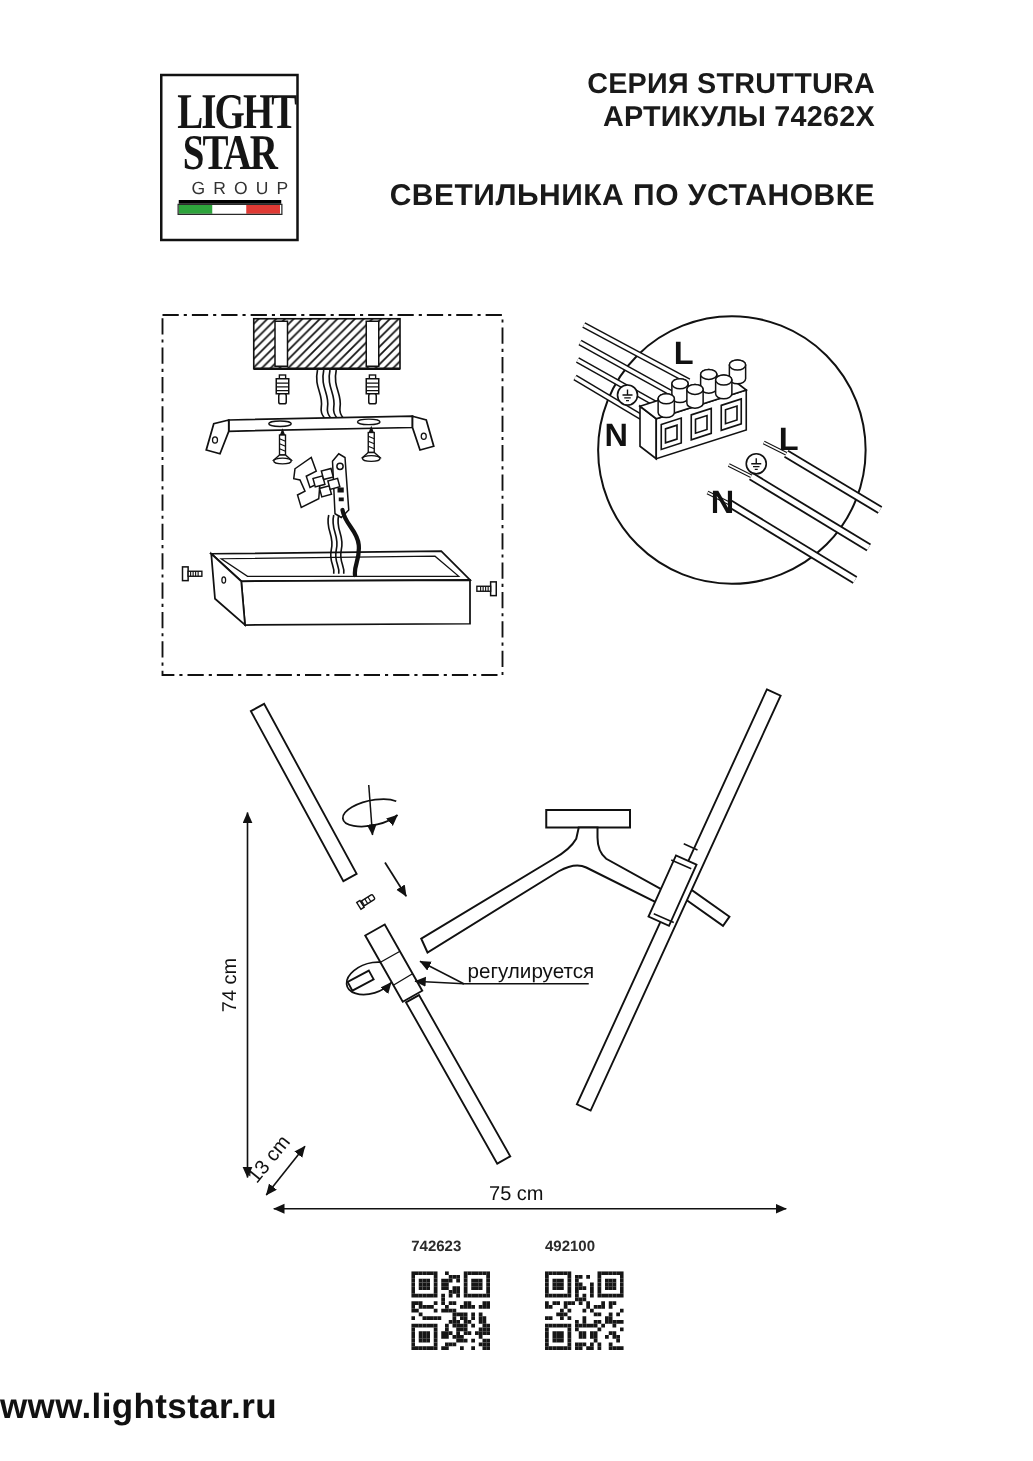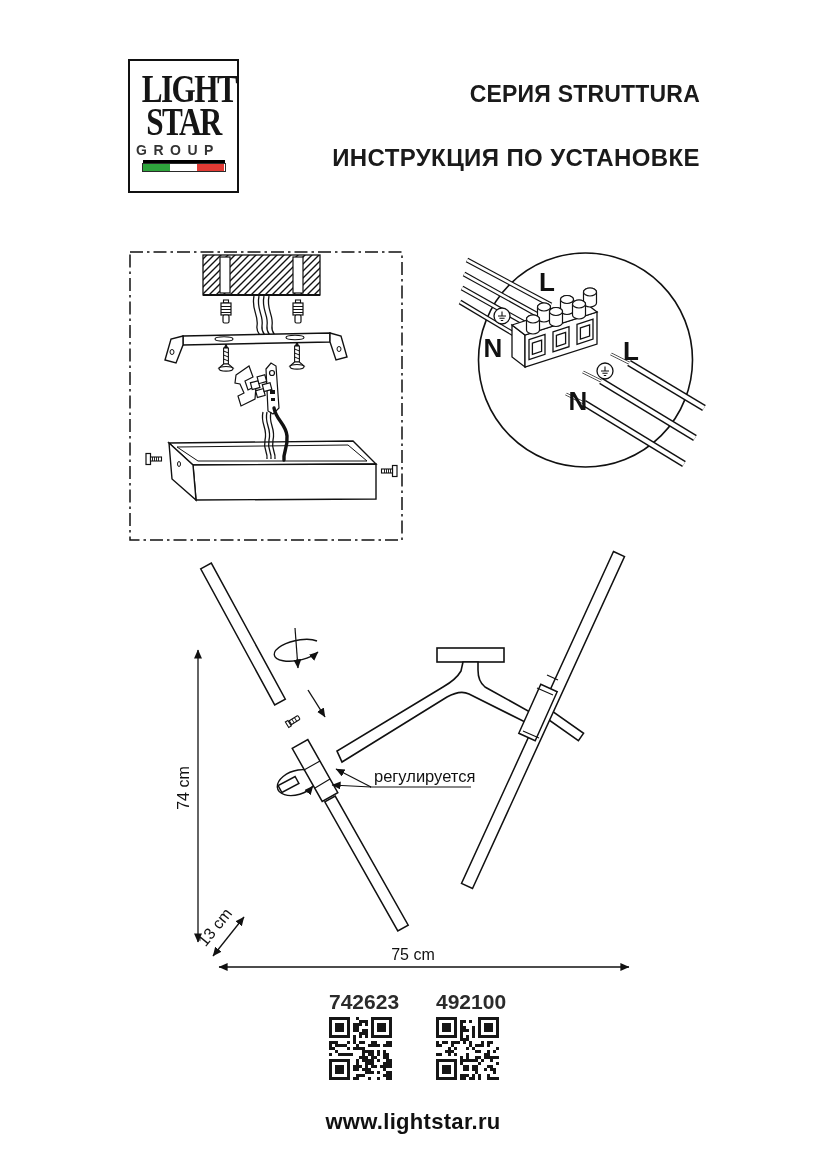--- a/index.html
+++ b/index.html
@@ -3,39 +3,39 @@
 <meta charset="utf-8">
 <style>
   html,body{margin:0;padding:0;background:#fff;}
   .page{position:relative;width:826px;height:1169px;background:#fff;overflow:hidden;
         font-family:"Liberation Sans",sans-serif;color:#111;}
   
   .logo-box{position:absolute;left:128px;top:59px;width:111px;height:134px;
             border:2px solid #111;box-sizing:border-box;padding-top:11px;}
   .logo-word{font-family:"Liberation Serif",serif;font-weight:bold;font-size:40px;
              line-height:33px;text-align:center;transform:scaleX(.78);letter-spacing:-2px;color:#151515;}
-  .logo-group{margin-top:4px;font-size:14px;font-weight:700;letter-spacing:6.5px;
-              text-align:left;padding-left:6px;color:#333;}
+  .logo-group{margin-top:4px;font-size:14px;font-weight:400;letter-spacing:6.5px;
+              text-align:right;padding-left:6px;color:#333;}
   .logo-flag{width:82px;margin:2px auto 0 auto;}
   .flag-rule{height:2.5px;background:#000;margin-bottom:1.5px;}
   .flag-bar{display:flex;height:7px;outline:1px solid #2a2a2a;}
   .flag-bar i{flex:1;display:block;}
   
-  .hdr{position:absolute;right:126px;top:53px;text-align:right;color:#1a1a1a;margin-top:28px;}
+  .hdr{position:absolute;right:126px;top:53px;text-align:right;color:#1a1a1a;}
   .hdr-series{font-weight:bold;font-size:23px;line-height:27px;letter-spacing:.2px;}
   .hdr-title{margin-top:36px;font-weight:bold;font-size:24px;line-height:28px;letter-spacing:.4px;}
   
   .art{position:absolute;left:0;top:0;width:826px;height:1169px;}
   
-  .qr-label{position:absolute;top:990px;width:63px;text-align:right;
-            font-weight:bold;font-size:21px;color:#2b2b2b;}
+  .qr-label{position:absolute;top:990px;width:63px;text-align:left;
+            font-weight:bold;font-size:12px;color:#2b2b2b;}
   .qr-code{position:absolute;top:1017px;width:63px;height:63px;}
   
-  .site{position:absolute;left:0;right:0;top:1109px;text-align:center;
-        font-weight:bold;font-size:22px;color:#111;letter-spacing:.3px;}
+  .site{position:absolute;left:0;right:0;top:1109px;
+        font-weight:bold;font-size:28px;color:#111;letter-spacing:.3px;}
 </style>
 </head>
 <body>
 
 <div class="page">
 
   <div class="logo-box">
     <div class="logo-word">LIGHT</div>
     <div class="logo-word">STAR</div>
     <div class="logo-group">GROUP</div>
@@ -45,23 +45,24 @@
         <i style="background: rgb(46, 164, 60);"></i>
           <i style="background: rgb(255, 255, 255);"></i>
           <i style="background: rgb(224, 58, 52);"></i>
       </div>
     </div>
   </div>
 
   <div class="hdr">
     <div class="hdr-series">
       <div>СЕРИЯ STRUTTURA</div>
+      <div>АРТИКУЛЫ 74262X</div>
     </div>
     <div class="hdr-title">
-      <div>ИНСТРУКЦИЯ ПО УСТАНОВКЕ</div>
+      <div>СВЕТИЛЬНИКА ПО УСТАНОВКЕ</div>
     </div>
   </div>
 
   <svg class="art" viewBox="0 0 826 1169">
     <defs>
       <pattern id="hatch" patternUnits="userSpaceOnUse" width="7" height="7">
         <path d="M-1.75,1.75 l3.5,-3.5 M0,7 l7,-7 M5.25,8.75 l3.5,-3.5" stroke="#111" stroke-width="1.4"></path>
       </pattern>
       <marker id="ah" markerWidth="11" markerHeight="9" refX="8.6" refY="4" orient="auto-start-reverse" markerUnits="userSpaceOnUse">
         <path d="M0,0 L9,4 L0,8 Z" fill="#111"></path>

